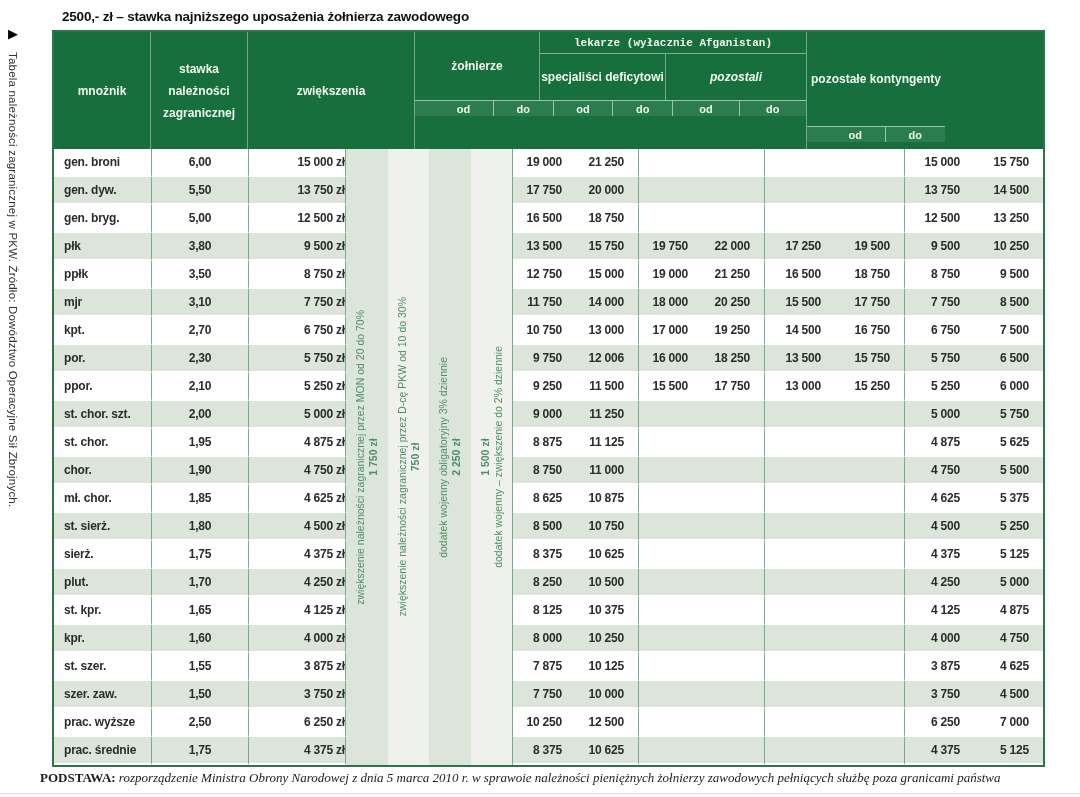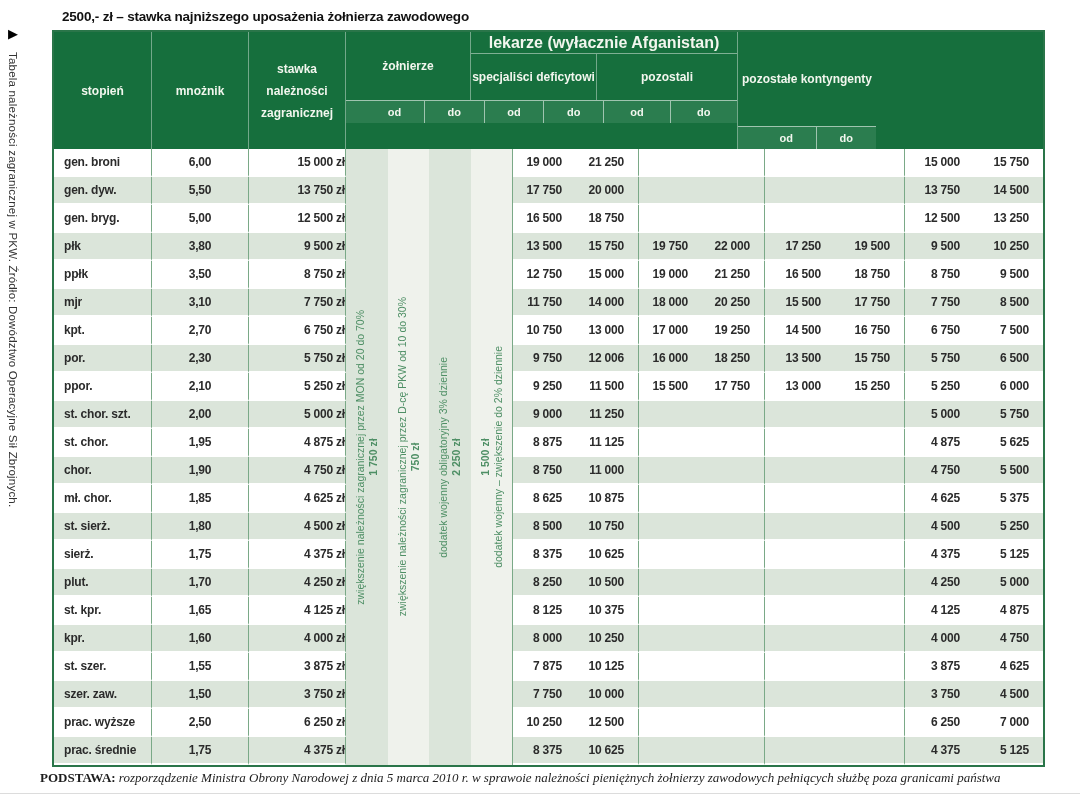--- a/index.html
+++ b/index.html
@@ -26,29 +26,29 @@
   .w1{width:98px}.w2{width:97px}.w3{width:97px}.w4{width:167px}
   .hgroup{box-sizing:border-box;display:flex;flex-direction:column;}
   .g-afgan{width:392px;border-right:1px solid rgba(255,255,255,0.40);}
   .g-pozost{width:138px;}
   .h-afgan{height:26px;display:flex;align-items:center;justify-content:center;font-size:12.5px;
     box-sizing:border-box;border-bottom:1px solid rgba(255,255,255,0.45);}
   .h-mid{height:68px;display:flex;}
   .h-zoln{width:126px;display:flex;align-items:center;justify-content:center;font-size:12px;
     box-sizing:border-box;border-right:1px solid rgba(255,255,255,0.40);}
   .h-right{width:266px;display:flex;flex-direction:column;}
-  .h-lek{height:22px;display:flex;align-items:center;justify-content:center;font-size:16px;
-    box-sizing:border-box;border-bottom:1px solid rgba(255,255,255,0.45);}
+  .h-lek{height:22px;display:flex;align-items:center;justify-content:center;font-size:11px;
+    box-sizing:border-box;border-bottom:1px solid rgba(255,255,255,0.45);font-family:Liberation Mono, monospace;}
   .h-lekcols{height:46px;display:flex;}
   .h-spec{width:126px;display:flex;align-items:center;justify-content:center;text-align:center;
     font-size:12px;line-height:14px;box-sizing:border-box;border-right:1px solid rgba(255,255,255,0.40);}
-  .h-pozo{width:140px;display:flex;align-items:center;justify-content:center;font-size:12px;}
+  .h-pozo{width:140px;display:flex;align-items:center;justify-content:center;font-size:12px;font-style:italic;}
   .h-kont{height:94px;display:flex;align-items:center;justify-content:center;text-align:center;
     font-size:12px;line-height:15px;}
-  .h-oddo{height:23px;display:flex;background:#2b7d4f;box-sizing:border-box;
+  .h-oddo{height:16px;display:flex;background:#2b7d4f;box-sizing:border-box;
     border-top:1px solid rgba(255,255,255,0.55);padding-left:19px;}
   .odcell{display:flex;align-items:center;justify-content:center;font-size:11px;font-weight:bold;
     box-sizing:border-box;border-right:1px solid rgba(255,255,255,0.55);}
   .odcell:last-child{border-right:none;}
   .ow-a{width:63px}.ow-b{width:70px}.ow-c{width:69px}
 
   
   .tbody{position:relative;height:616px;}
   .row{display:flex;height:28px;font-weight:bold;}
   .c{box-sizing:border-box;font-size:12px;color:#2b2b2b;letter-spacing:-0.2px;
@@ -85,23 +85,23 @@
 <div class="page">
 
   <div class="top-note">2500,- zł – stawka najniższego uposażenia żołnierza zawodowego</div>
 
   <div class="side-marker">▶</div>
   <div class="side-caption">Tabela należności zagranicznej w PKW. Źródło: Dowództwo Operacyjne Sił Zbrojnych.</div>
 
   <div class="tbl">
 
     <div class="thead">
-      <div class="hcell w1">stopień</div>
       <div class="hcell w2">mnożnik</div>
       <div class="hcell w3">stawka należności zagranicznej</div>
+      <div class="hcell w4">zwiększenia</div>
 
       <div class="hgroup g-afgan">
         <div class="h-mid">
           <div class="h-zoln">żołnierze</div>
           <div class="h-right">
             <div class="h-lek">lekarze (wyłacznie Afganistan)</div>
             <div class="h-lekcols">
               <div class="h-spec">specjaliści deficytowi</div>
               <div class="h-pozo">pozostali</div>
             </div>

